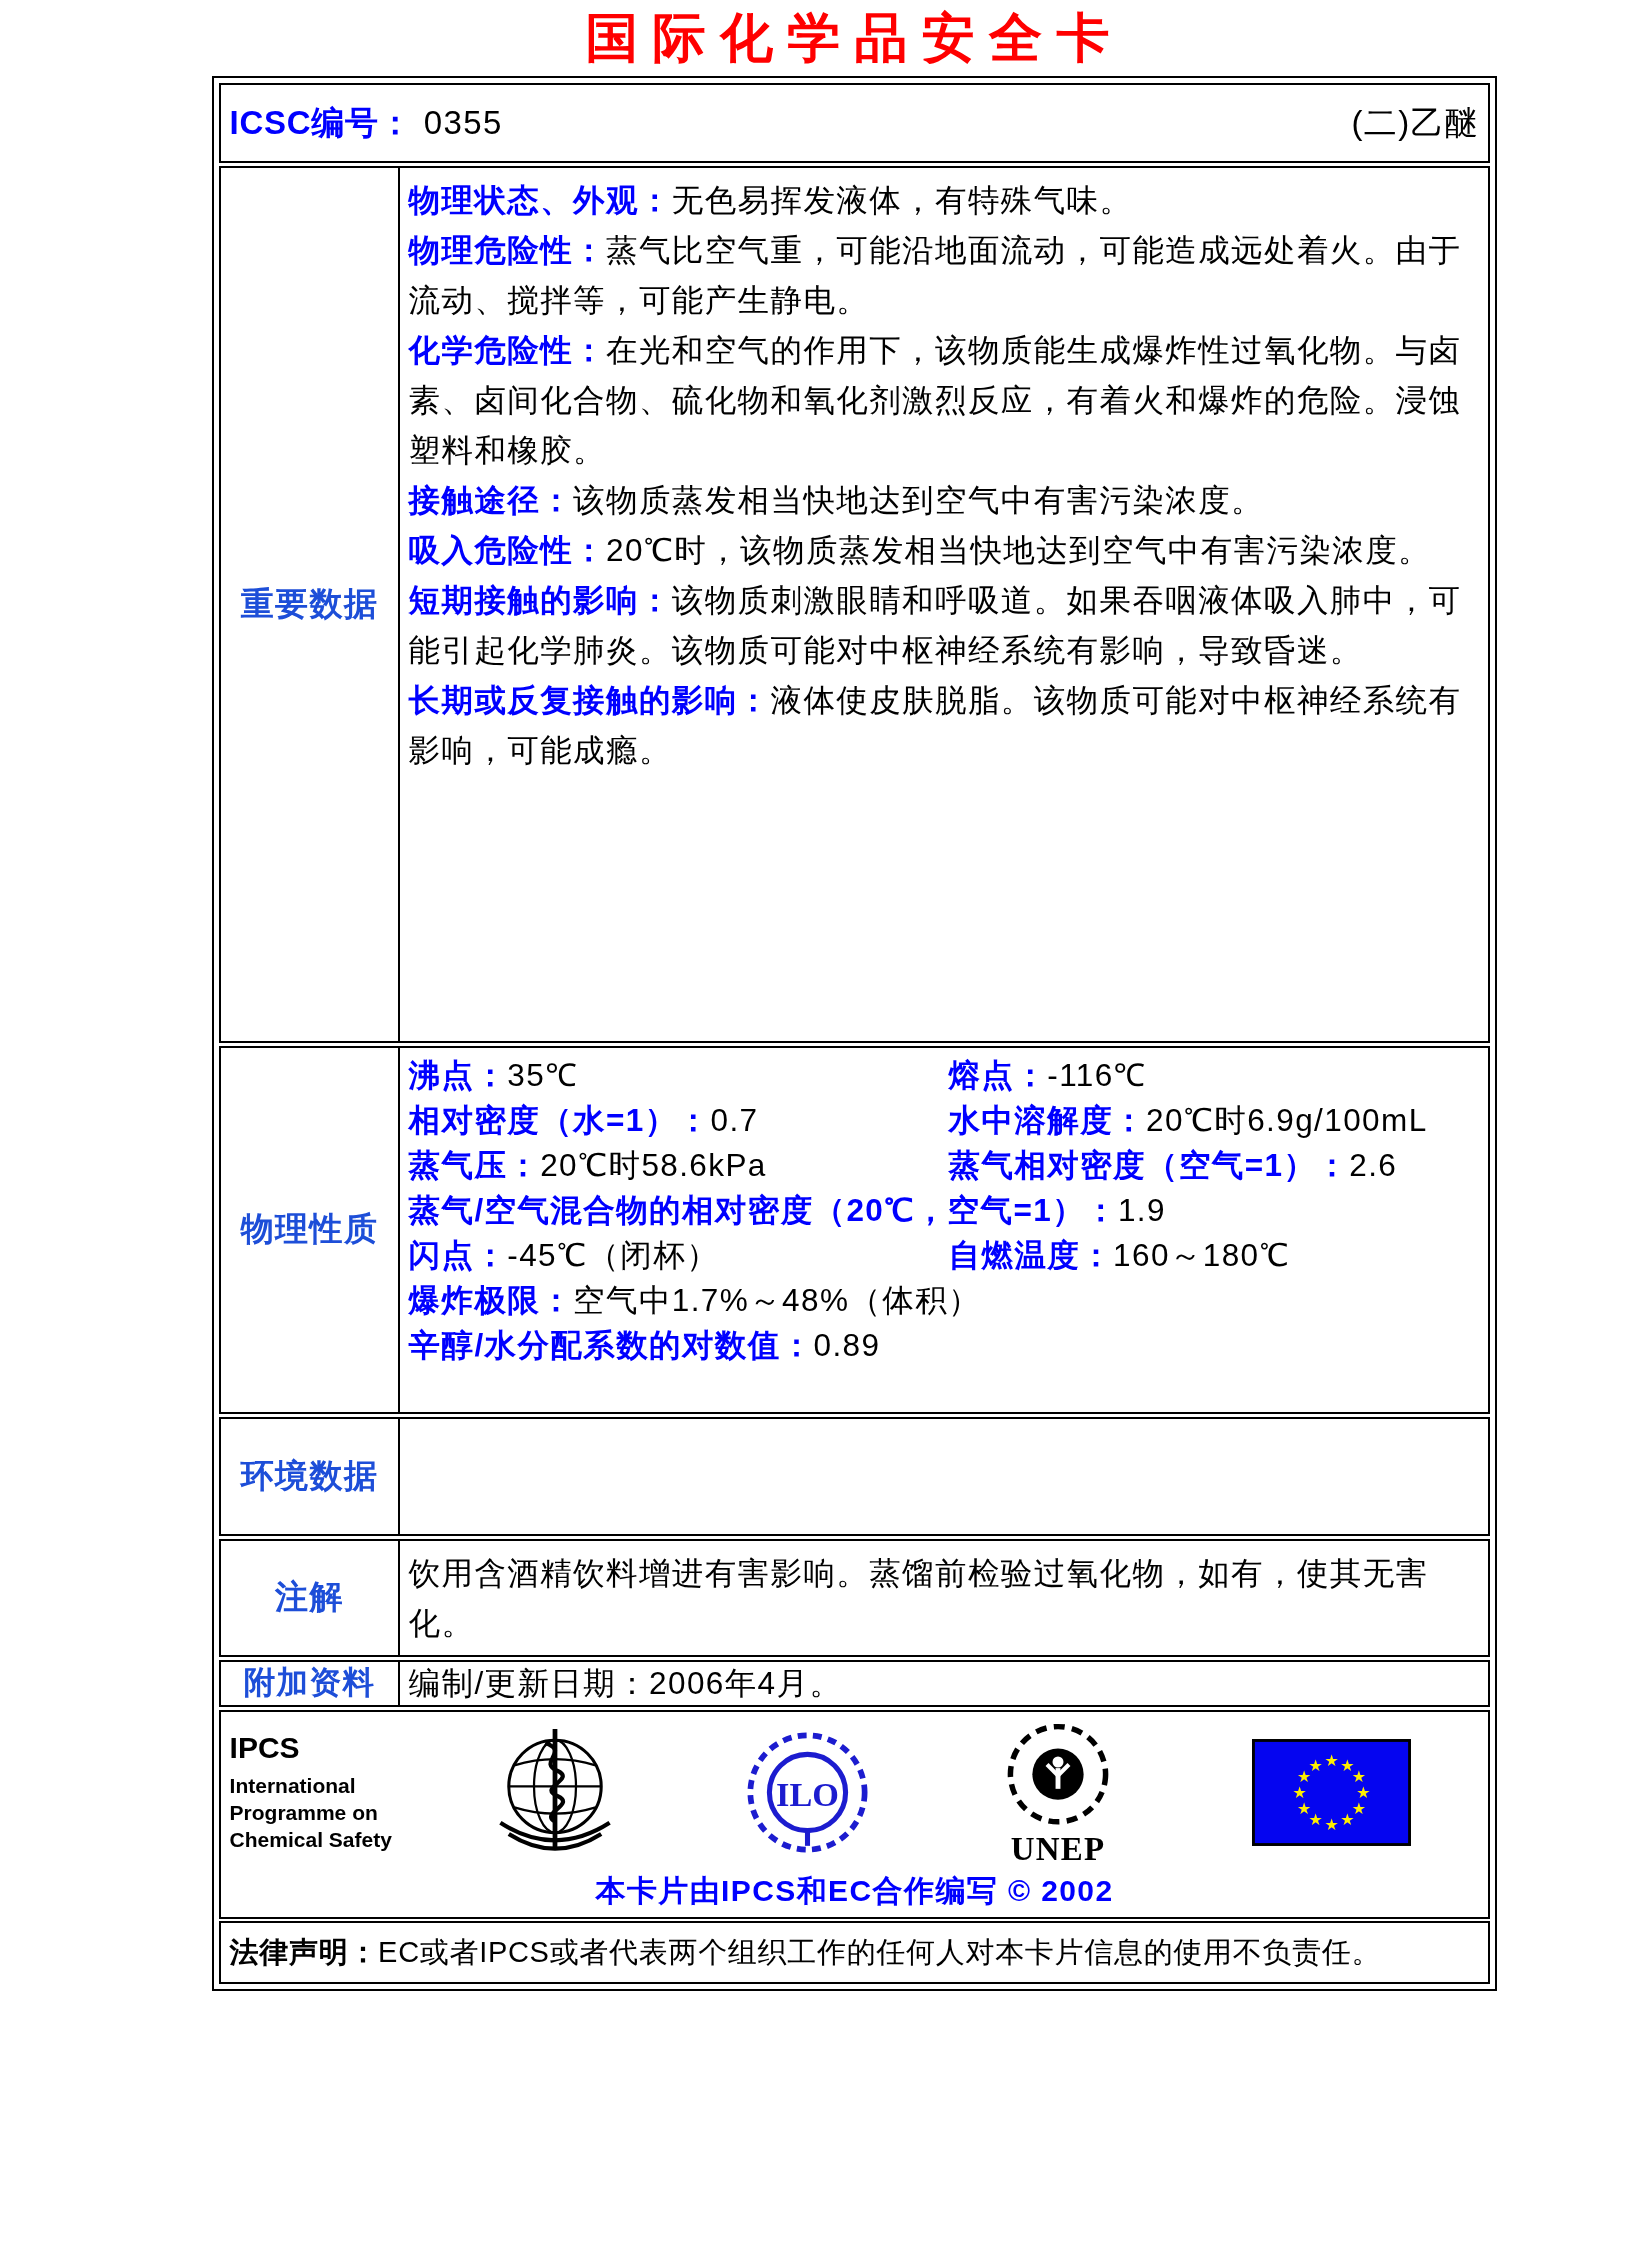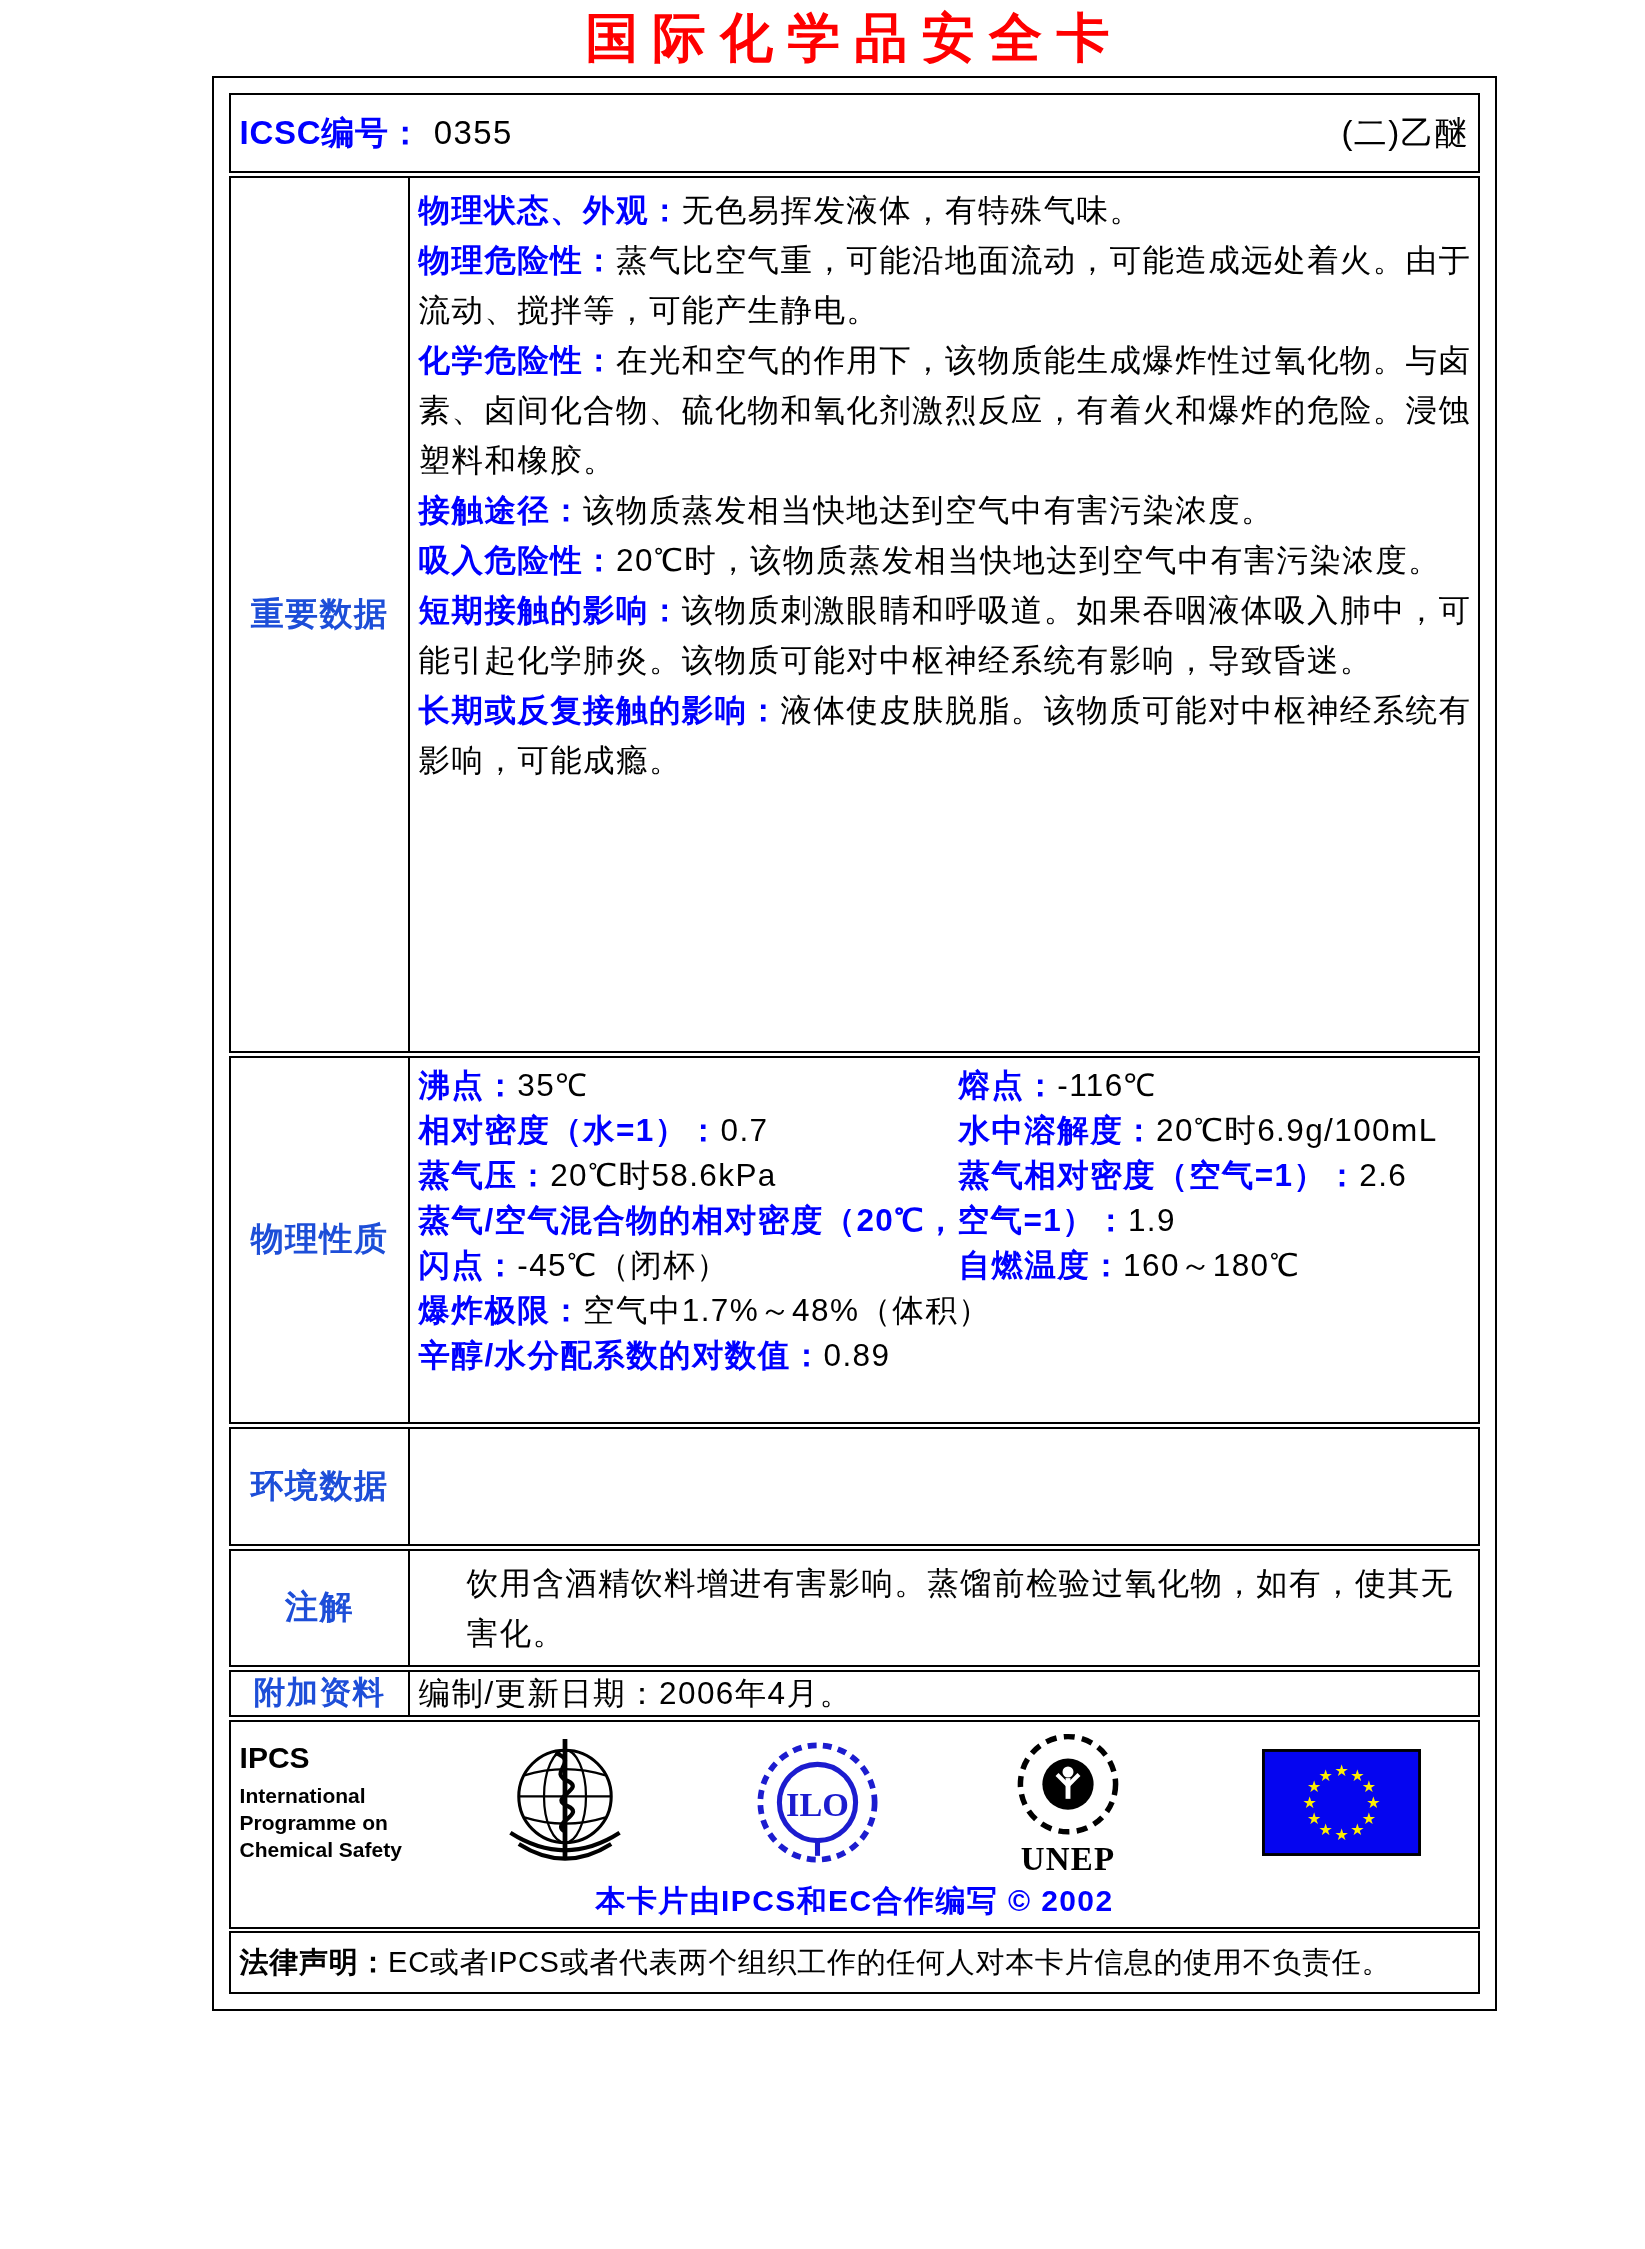--- a/index.html
+++ b/index.html
@@ -7,21 +7,21 @@
     width:1645px;height:2250px;background:#ffffff;position:relative;
     font-family:"Liberation Sans", sans-serif;color:#000;
   }
   .page-title{
     position:absolute;left:212px;top:2.9px;width:1285px;
     text-align:center;font-size:53px;font-weight:bold;color:#ff0000;
     letter-spacing:14.3px;font-family:"DejaVu Sans", sans-serif;
   }
   .card{
     position:absolute;left:212px;top:76px;width:1285px;
-    border:2.9px solid #000;padding:15px;box-sizing:border-box;background:#fff;
+    border:2.9px solid #000;padding:5px;box-sizing:border-box;background:#fff;
   }
   .row{
     border:2.1px solid #000;margin-bottom:2.9px;box-sizing:border-box;
     display:flex;background:#fff;
   }
   .row:last-child{margin-bottom:0;}
   
   .header-row{min-height:80px;align-items:center;padding:0 8.6px;font-size:33px;}
   .icsc-label{color:#0000ff;font-weight:bold;letter-spacing:0.7px;}
   .icsc-num{margin-left:11.5px;letter-spacing:1.4px;}
@@ -38,21 +38,21 @@
     letter-spacing:1.4px;box-sizing:border-box;
   }
   .flabel{color:#0000ff;font-weight:bold;}
   .important-row{min-height:877px;}
   .physical-row{min-height:368px;}
   .physical-row .content-col{line-height:45px;padding-top:5.7px;}
   .prow{display:flex;}
   .pcell-left{width:540px;min-width:540px;}
   .pcell-full{width:100%;}
   .env-row{height:119px;gap:40px;}
-  .notes-row{min-height:106px;gap:48px;}
+  .notes-row{min-height:106px;}
   .additional-row{min-height:46px;}
   .additional-row .content-col{line-height:37px;padding-top:2.9px;padding-bottom:2.9px;}
   .additional-row .label-col{font-size:31.5px;}
   sup{font-size:0.62em;}
   
   .logos-row{height:209px;display:block;padding:5.7px 8.6px;box-sizing:border-box;}
   .logos-strip{display:flex;align-items:center;height:150px;}
   .ipcs-block{width:215px;color:#000;}
   .ipcs-acronym{font-size:30px;font-weight:bold;margin-bottom:7.2px;}
   .ipcs-line{font-size:21px;line-height:27px;font-weight:bold;}

